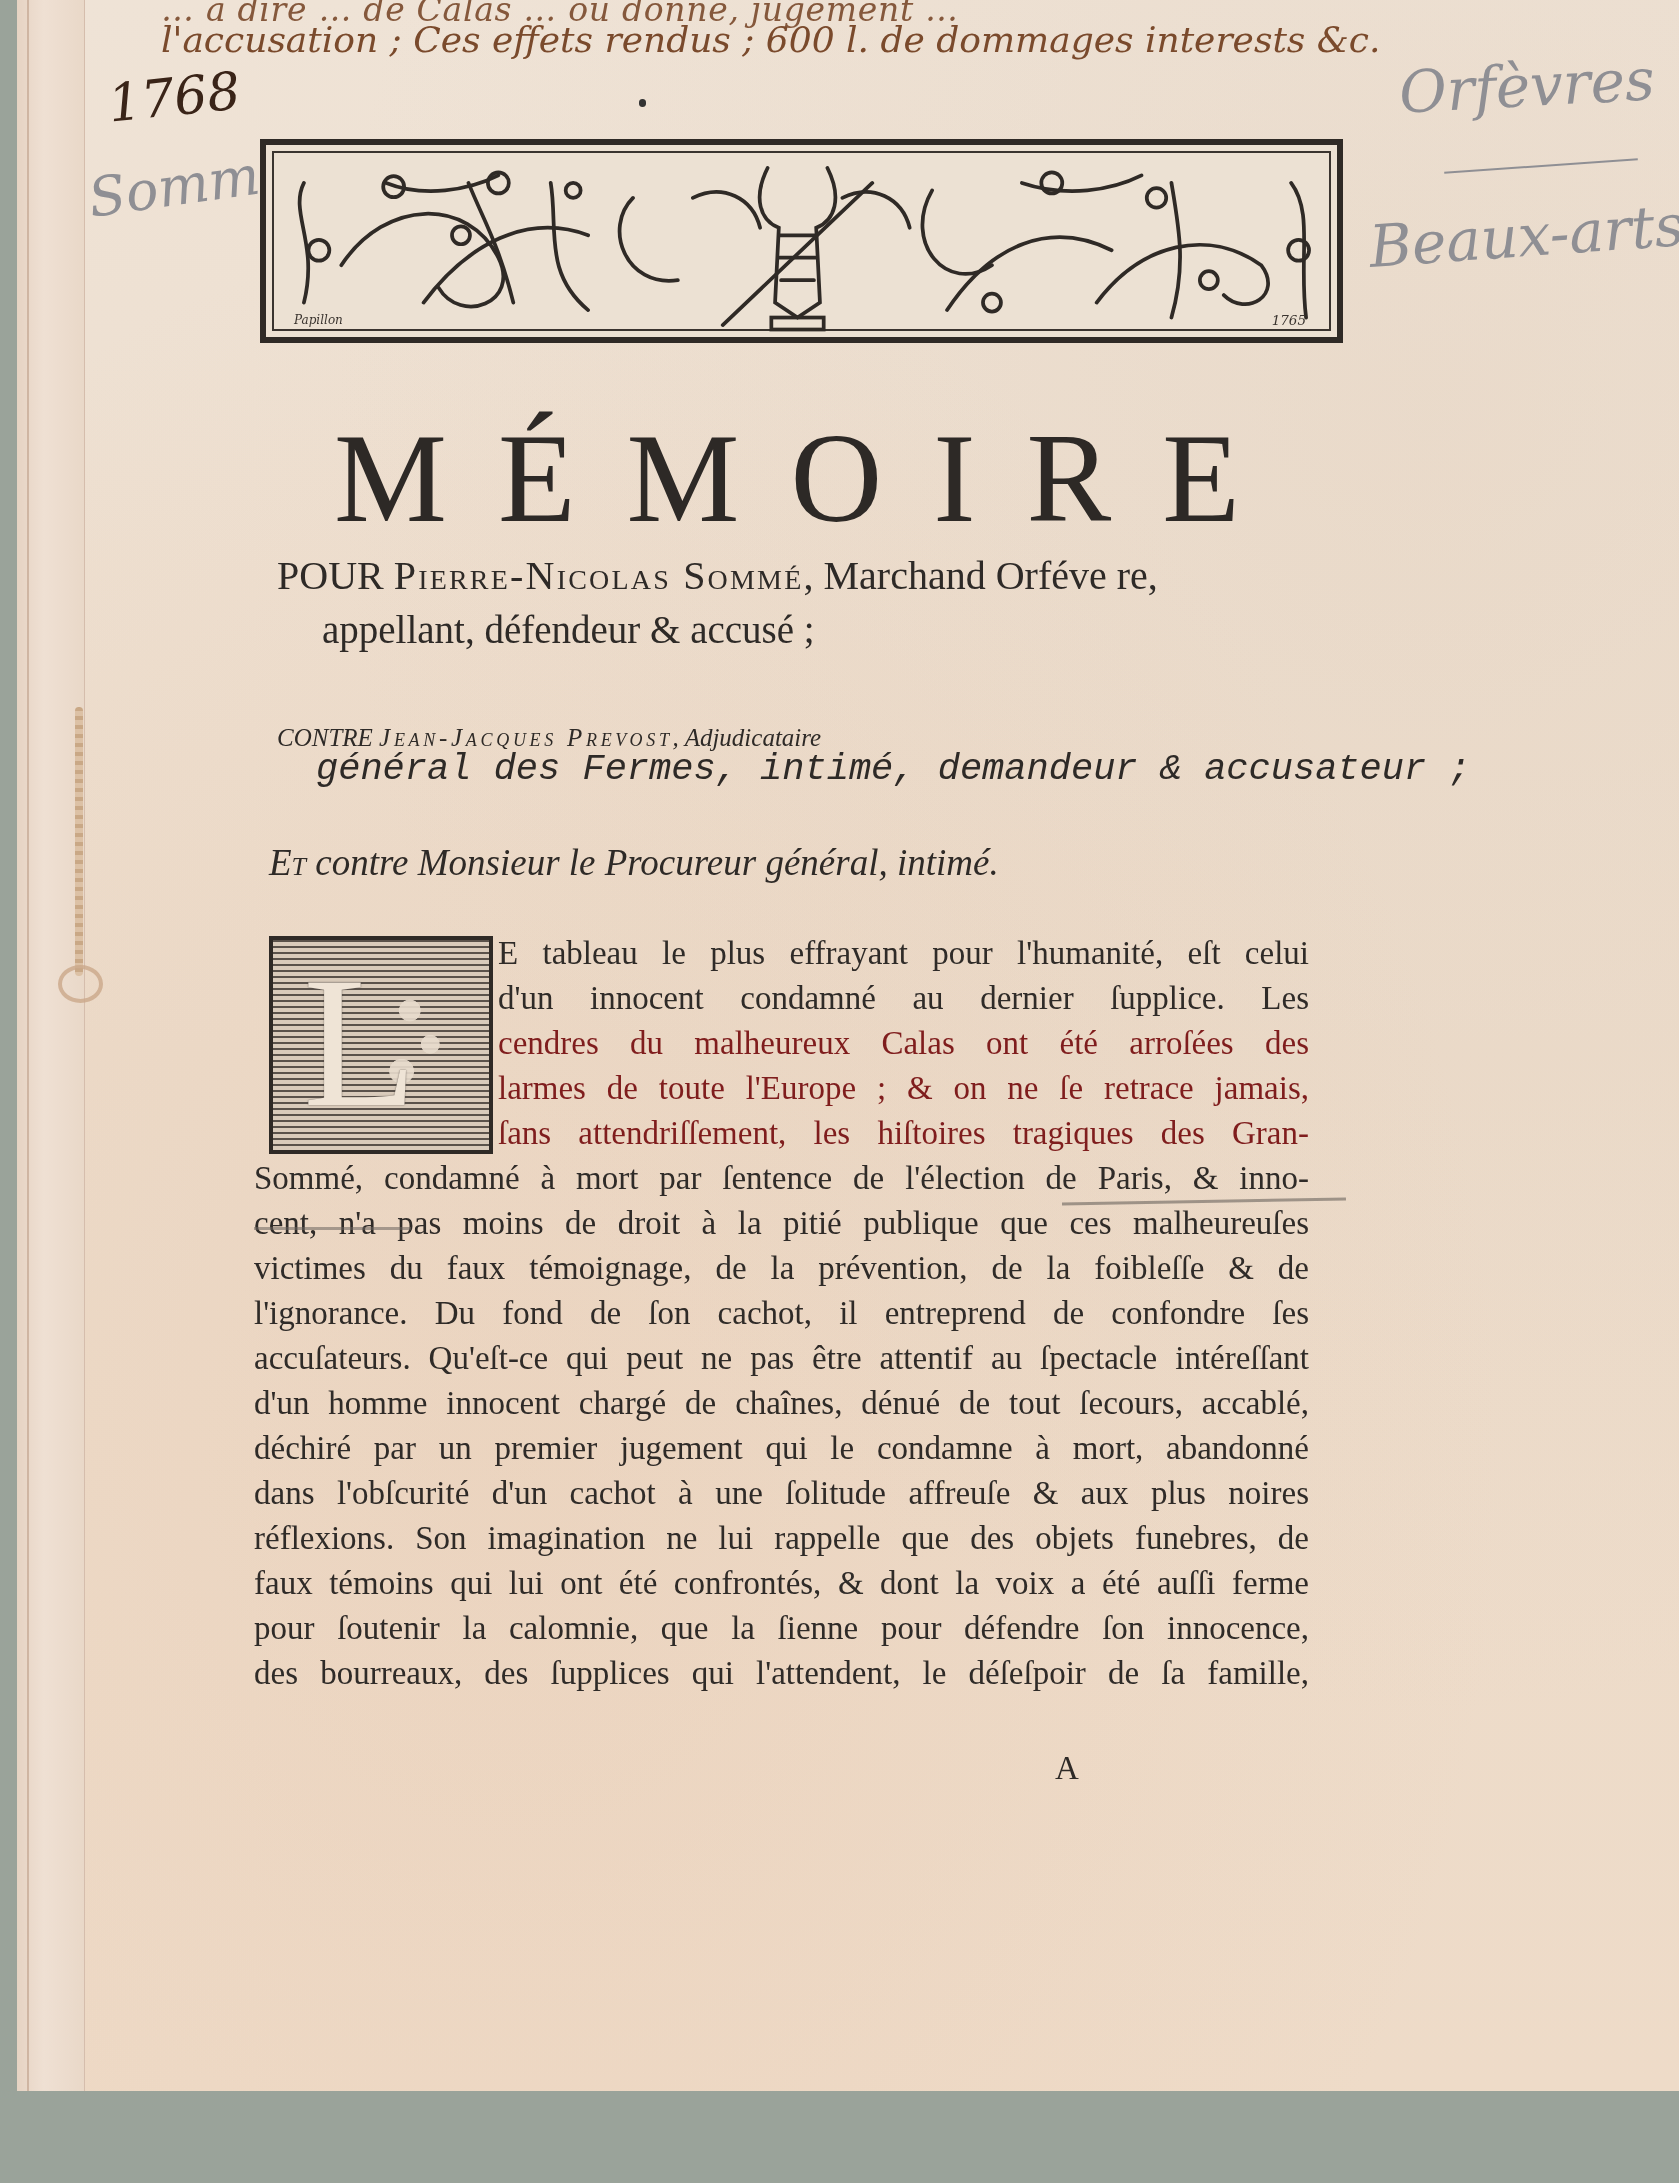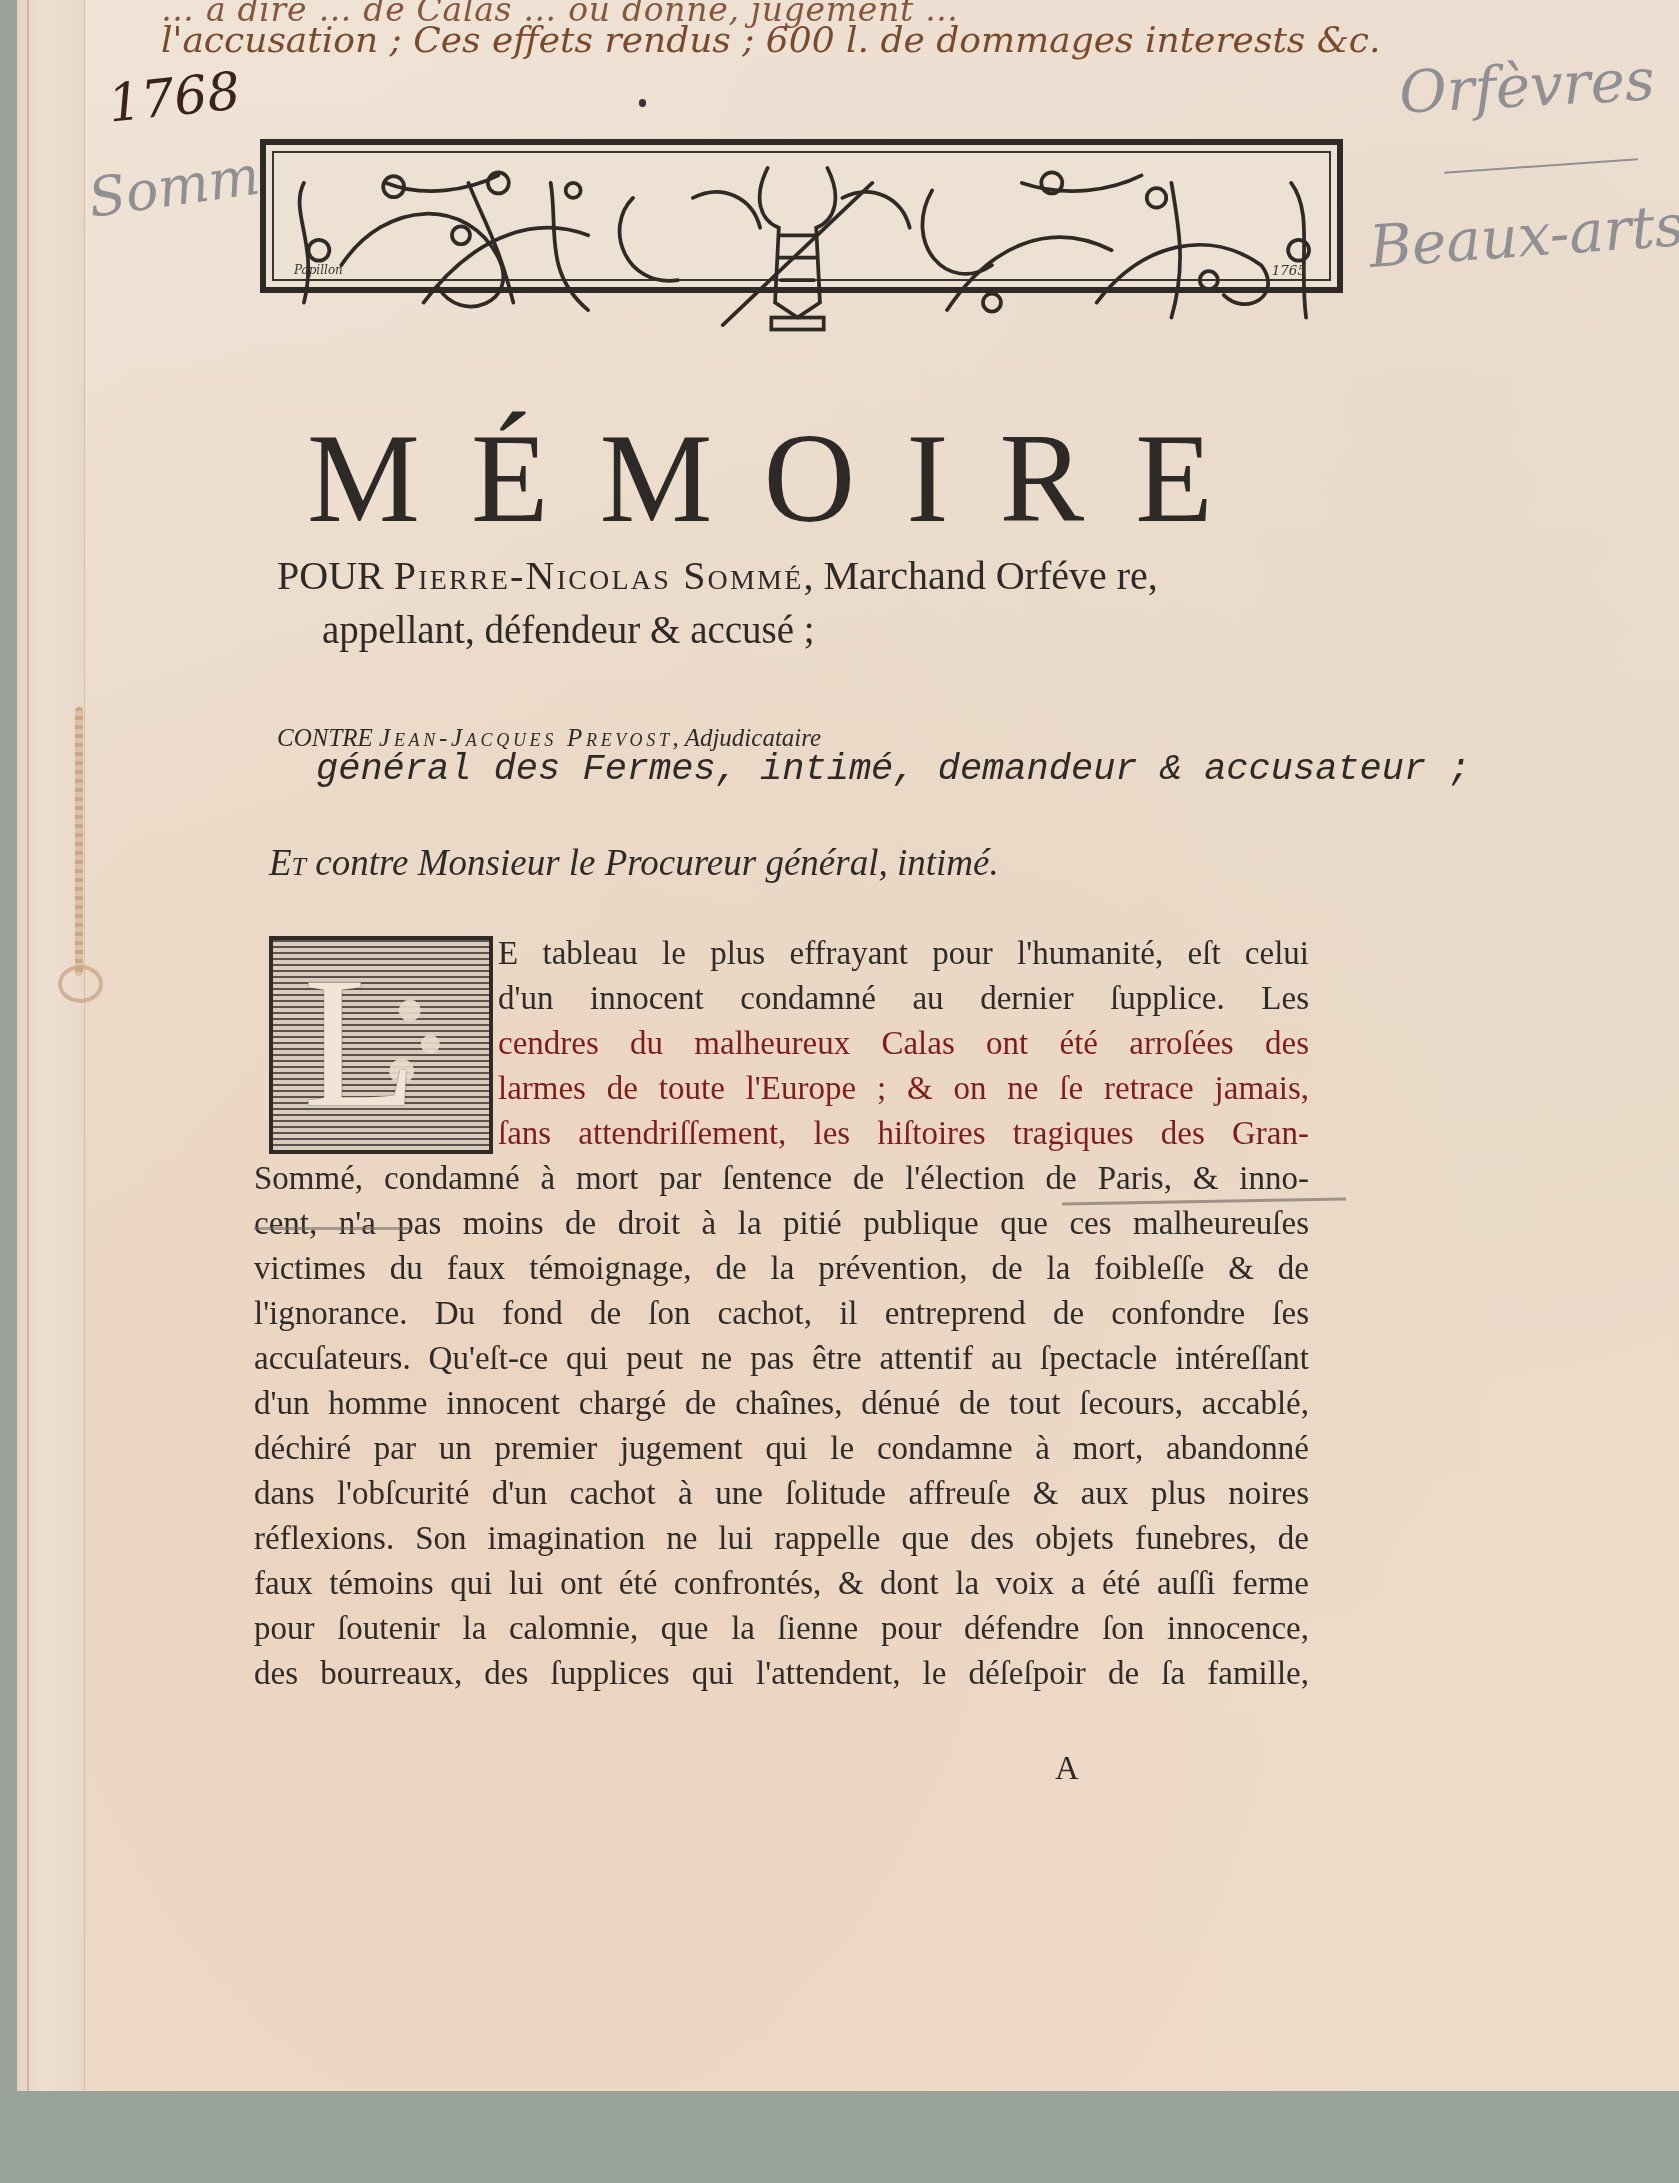--- a/index.html
+++ b/index.html
@@ -43,34 +43,34 @@
   .hw-line2 { left: 161px; top: 19.4px; font-size: 36px; white-space: nowrap; }
   .hw-year { left: 108px; top: 67px; font-size: 52px; color: #3a2418; transform: rotate(-6deg); }
   .hw-name { left: 88px; top: 153px; font-size: 54px; transform: rotate(-8deg); }
   .hw-orf { left: 1399px; top: 52px; font-size: 58px; transform: rotate(-3deg); }
   .hw-orf-rule { position: absolute; left: 1444px; top: 165px; width: 194px; height: 2.2px; background: #8f8f94; transform: rotate(-4deg); }
   .hw-beaux { left: 1369px; top: 202px; font-size: 58px; transform: rotate(-4deg); white-space: nowrap; }
   .dot { position: absolute; left: 639px; top: 99px; width: 6.7px; height: 7.5px; background: #333; border-radius: 50%; }
 
   
   .headpiece {
-    position: absolute; left: 260px; top: 139px; width: 1083px; height: 154px;
+    position: absolute; left: 260px; top: 139px; width: 1083px; height: 204px;
     border: 6px solid #2f2a26; box-sizing: border-box; background: #ece1d3;
   }
   .headpiece-inner {
     position: absolute; left: 6px; top: 6px; right: 6px; bottom: 6px;
     border: 2.2px solid #3a342f;
   }
   .headpiece svg { position: absolute; left: 7.5px; top: 7.5px; width: 1056px; height: 184px; }
   .engraver { position: absolute; left: 28px; bottom: 10.5px; font-size: 12px; font-style: italic; color: #3a342f; }
   .engrave-year { position: absolute; right: 31px; bottom: 9px; font-size: 13.5px; font-style: italic; color: #3a342f; }
 
   
   .title {
-    position: absolute; left: 307px; top: 415px; width: 965px;
+    position: absolute; left: 334px; top: 415px; width: 965px;
     font-family: "Liberation Serif", serif; font-size: 127px; letter-spacing: 51px;
     color: #2d2926; line-height: 1; white-space: nowrap;
   }
 
   .print { color: #2e2a27; font-family: "Liberation Serif", serif; text-align: center; }
   .pour { position: absolute; left: 277px; top: 552px; font-size: 40px; white-space: nowrap; }
   .pour .sc { font-variant: small-caps; letter-spacing: 2.2px; }
   .pour2 { position: absolute; left: 322px; top: 607px; font-size: 39px; white-space: nowrap; }
   .contre { position: absolute; left: 277px; top: 724px; font-size: 25px; font-style: italic; white-space: nowrap; }
   .contre .sc { font-variant: small-caps; letter-spacing: 3.7px; }

